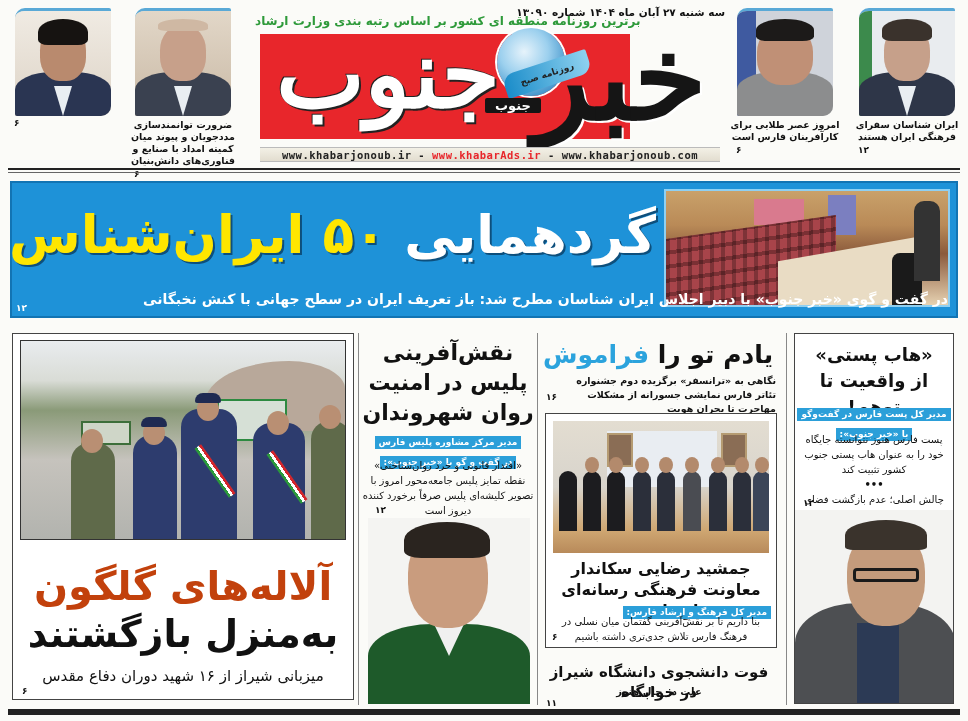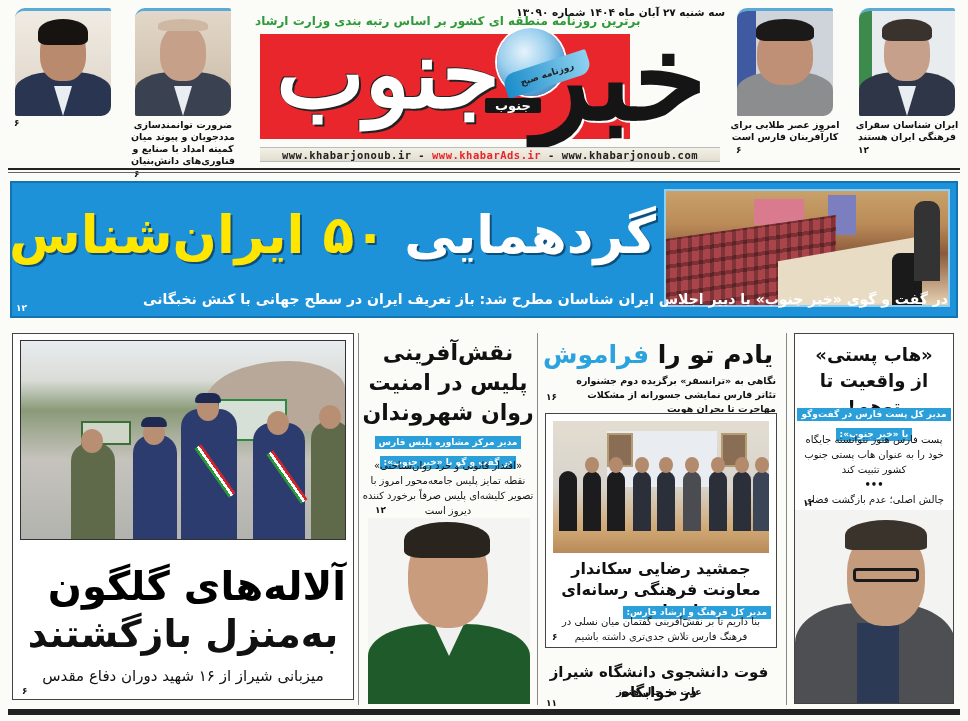--- a/index.html
+++ b/index.html
@@ -170,22 +170,22 @@
   }
   .main-photo .coffin2 {
     position: absolute; left: 60px; top: 80px; width: 50px; height: 24px; background: #cfd6c8;
     border: 2px solid #3d6e3a;
   }
   .main-photo .sash {
     position: absolute; width: 8px; height: 60px; background: linear-gradient(90deg, #2b9a3b 0 33%, #fff 33% 66%, #d4262b 66%);
     transform: rotate(-35deg);
   }
   .main-red {
-    position: absolute; left: 20px; top: 564px; width: 326px; 
-    font-weight: bold; font-size: 40px; line-height: 44px; color: #000000;
+    position: absolute; left: 20px; top: 564px; width: 326px; text-align: center;
+    font-weight: bold; font-size: 40px; line-height: 44px; color: #c2410c;
   }
   .main-black {
     position: absolute; left: 20px; top: 612px; width: 326px; text-align: center;
     font-weight: bold; font-size: 38px; line-height: 44px; color: #111;
   }
   .main-sub {
     position: absolute; left: 20px; top: 666px; width: 326px; text-align: center;
     font-size: 15px; line-height: 20px; color: #111;
   }
 

